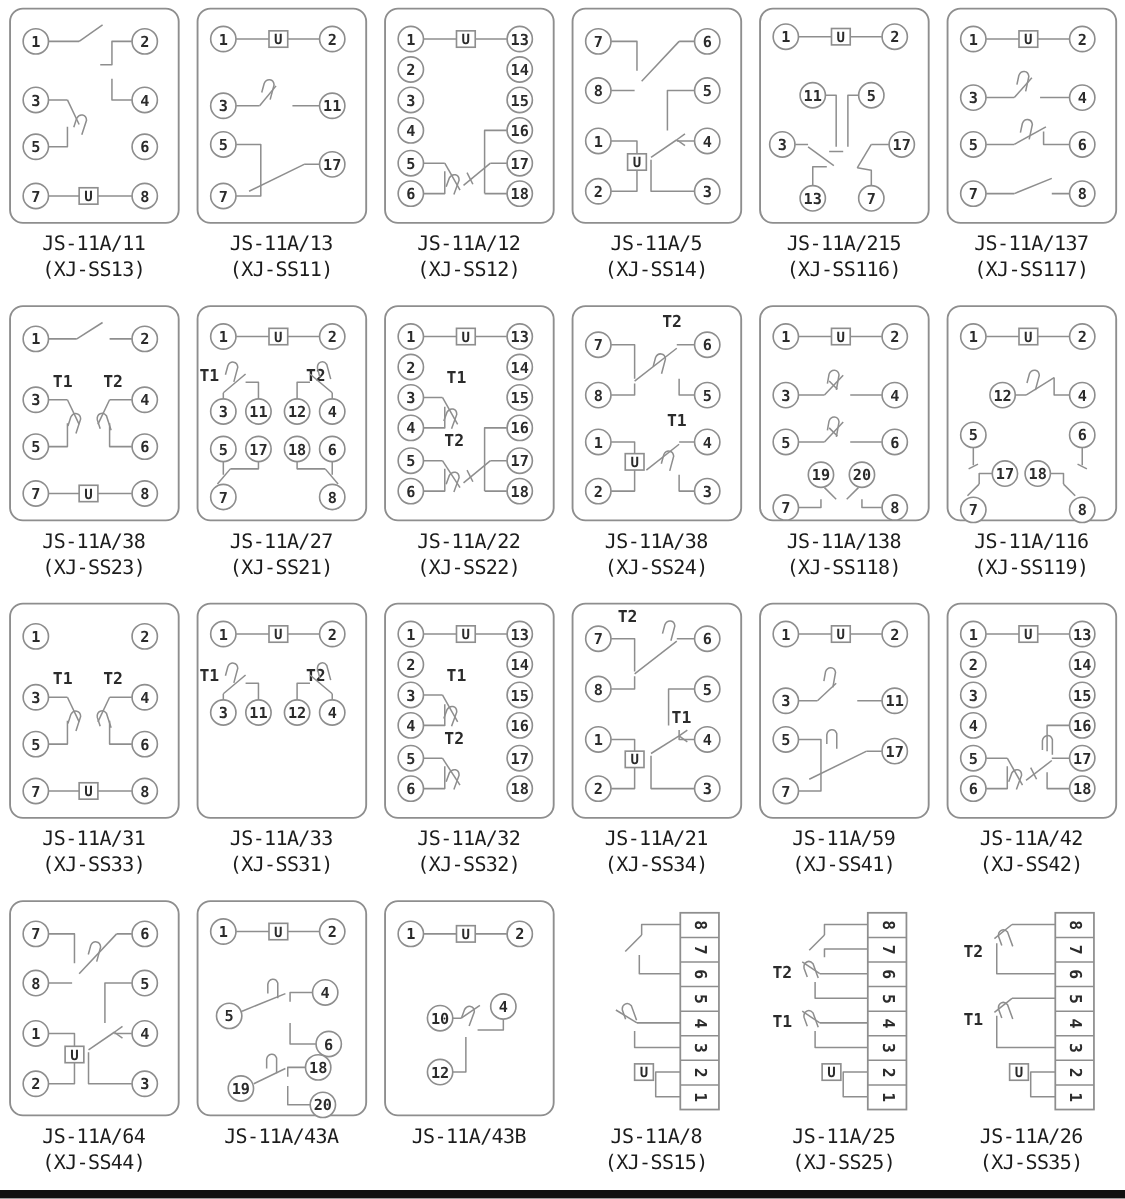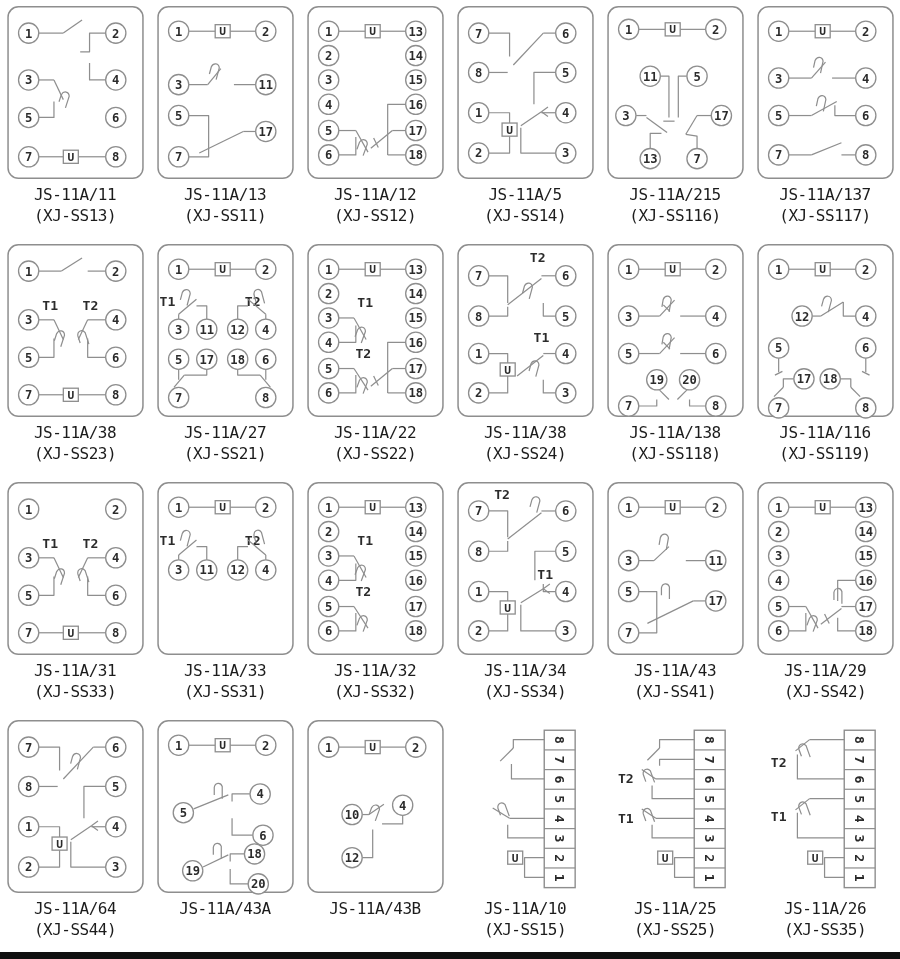--- a/index.html
+++ b/index.html
@@ -993,21 +993,21 @@
           <polyline points="94,115 101,110" fill="none" stroke="#8e8e8e" stroke-width="1.3" stroke-linejoin="round"></polyline>
           <polyline points="94,115 101,120" fill="none" stroke="#8e8e8e" stroke-width="1.3" stroke-linejoin="round"></polyline>
           <polyline points="107,160 70,160 70,132" fill="none" stroke="#8e8e8e" stroke-width="1.3" stroke-linejoin="round"></polyline>
           <polyline points="36,118 56,118 56,128" fill="none" stroke="#8e8e8e" stroke-width="1.3" stroke-linejoin="round"></polyline>
           <g>
             <rect x="48" y="128" width="16" height="14" fill="#ffffff" stroke="#8e8e8e" stroke-width="1.4"></rect>
             <text x="56" y="135.6" text-anchor="middle" dominant-baseline="central" font-size="12" font-weight="bold" fill="#2b2b2b">U</text>
           </g>
           <polyline points="56,142 56,160 36,160" fill="none" stroke="#8e8e8e" stroke-width="1.3" stroke-linejoin="round"></polyline>
         </svg>
-        <div class="cap1">JS-11A/34</div>
+        <div class="cap1">JS-11A/21</div>
         <div class="cap2">(XJ-SS34)</div>
       </div>
       <div class="cell">
         <svg viewBox="0 0 150 190" class="diag">
           <rect x="3" y="2" width="144" height="183" rx="11" ry="11" fill="none" stroke="#8e8e8e" stroke-width="1.6"></rect>
           <g>
             <circle cx="25" cy="28" r="10.8" fill="#ffffff" stroke="#8e8e8e" stroke-width="1.4"></circle>
             <text x="25" y="28.5" text-anchor="middle" dominant-baseline="central" font-size="13" font-weight="bold" fill="#2b2b2b">1</text>
           </g>
           <g>
@@ -1042,21 +1042,21 @@
           <polyline points="80,28 107,28" fill="none" stroke="#8e8e8e" stroke-width="1.3" stroke-linejoin="round"></polyline>
           <polyline points="36,85 52,85" fill="none" stroke="#8e8e8e" stroke-width="1.3" stroke-linejoin="round"></polyline>
           <polyline points="52,85 68,70" fill="none" stroke="#8e8e8e" stroke-width="1.3" stroke-linejoin="round"></polyline>
           <path d="M -4 9 L -4 1 A 4.5 5.5 0 0 1 4.5 0 L 4.5 13" transform="translate(63 60) rotate(10)" fill="none" stroke="#8e8e8e" stroke-width="1.3"></path>
           <polyline points="107,85 86,85" fill="none" stroke="#8e8e8e" stroke-width="1.3" stroke-linejoin="round"></polyline>
           <polyline points="36,118 55,118 55,162 36,162" fill="none" stroke="#8e8e8e" stroke-width="1.3" stroke-linejoin="round"></polyline>
           <path d="M -4 9 L -4 1 A 4.5 5.5 0 0 1 4.5 0 L 4.5 13" transform="translate(64 113) rotate(0)" fill="none" stroke="#8e8e8e" stroke-width="1.3"></path>
           <polyline points="45,152 94,128" fill="none" stroke="#8e8e8e" stroke-width="1.3" stroke-linejoin="round"></polyline>
           <polyline points="107,128 94,128" fill="none" stroke="#8e8e8e" stroke-width="1.3" stroke-linejoin="round"></polyline>
         </svg>
-        <div class="cap1">JS-11A/43</div>
+        <div class="cap1">JS-11A/59</div>
         <div class="cap2">(XJ-SS41)</div>
       </div>
       <div class="cell">
         <svg viewBox="0 0 150 190" class="diag">
           <rect x="3" y="2" width="144" height="183" rx="11" ry="11" fill="none" stroke="#8e8e8e" stroke-width="1.6"></rect>
           <g>
             <circle cx="25" cy="28" r="10.8" fill="#ffffff" stroke="#8e8e8e" stroke-width="1.4"></circle>
             <text x="25" y="28.5" text-anchor="middle" dominant-baseline="central" font-size="13" font-weight="bold" fill="#2b2b2b">1</text>
           </g>
           <g>
@@ -1113,21 +1113,21 @@
           <path d="M -4 9 L -4 1 A 4.5 5.5 0 0 1 4.5 0 L 4.5 13" transform="translate(62 147) rotate(20)" fill="none" stroke="#8e8e8e" stroke-width="1.3"></path>
           <polyline points="54,134 67,157" fill="none" stroke="#8e8e8e" stroke-width="1.3" stroke-linejoin="round"></polyline>
           <polyline points="36,160 54,160 54,141" fill="none" stroke="#8e8e8e" stroke-width="1.3" stroke-linejoin="round"></polyline>
           <polyline points="107,106 88,106 88,128" fill="none" stroke="#8e8e8e" stroke-width="1.3" stroke-linejoin="round"></polyline>
           <path d="M -4 9 L -4 1 A 4.5 5.5 0 0 1 4.5 0 L 4.5 13" transform="translate(88 118) rotate(0)" fill="none" stroke="#8e8e8e" stroke-width="1.3"></path>
           <polyline points="70,153 92,136" fill="none" stroke="#8e8e8e" stroke-width="1.3" stroke-linejoin="round"></polyline>
           <polyline points="74,142 79,152" fill="none" stroke="#8e8e8e" stroke-width="1.3" stroke-linejoin="round"></polyline>
           <polyline points="107,134 92,134" fill="none" stroke="#8e8e8e" stroke-width="1.3" stroke-linejoin="round"></polyline>
           <polyline points="107,160 88,160 88,146" fill="none" stroke="#8e8e8e" stroke-width="1.3" stroke-linejoin="round"></polyline>
         </svg>
-        <div class="cap1">JS-11A/29</div>
+        <div class="cap1">JS-11A/42</div>
         <div class="cap2">(XJ-SS42)</div>
       </div>
       <div class="cell">
         <svg viewBox="0 0 150 190" class="diag">
           <rect x="3" y="2" width="144" height="183" rx="11" ry="11" fill="none" stroke="#8e8e8e" stroke-width="1.6"></rect>
           <g>
             <circle cx="25" cy="30" r="10.8" fill="#ffffff" stroke="#8e8e8e" stroke-width="1.4"></circle>
             <text x="25" y="30.5" text-anchor="middle" dominant-baseline="central" font-size="13" font-weight="bold" fill="#2b2b2b">7</text>
           </g>
           <g>
@@ -1296,21 +1296,21 @@
           <polyline points="95,106 58,106" fill="none" stroke="#8e8e8e" stroke-width="1.3" stroke-linejoin="round"></polyline>
           <path d="M -4 9 L -4 1 A 4.5 5.5 0 0 1 4.5 0 L 4.5 13" transform="translate(49 93) rotate(-20)" fill="none" stroke="#8e8e8e" stroke-width="1.3"></path>
           <polyline points="58,106 40,95" fill="none" stroke="#8e8e8e" stroke-width="1.3" stroke-linejoin="round"></polyline>
           <polyline points="95,127 56,127 56,113" fill="none" stroke="#8e8e8e" stroke-width="1.3" stroke-linejoin="round"></polyline>
           <g>
             <rect x="56" y="141" width="16" height="14" fill="#ffffff" stroke="#8e8e8e" stroke-width="1.4"></rect>
             <text x="64" y="148.6" text-anchor="middle" dominant-baseline="central" font-size="12" font-weight="bold" fill="#2b2b2b">U</text>
           </g>
           <polyline points="95,169 74,169 74,148 95,148" fill="none" stroke="#8e8e8e" stroke-width="1.3" stroke-linejoin="round"></polyline>
         </svg>
-        <div class="cap1">JS-11A/10</div>
+        <div class="cap1">JS-11A/8</div>
         <div class="cap2">(XJ-SS15)</div>
       </div>
       <div class="cell">
         <svg viewBox="0 0 150 190" class="diag">
           <g>
             <rect x="95" y="12" width="33" height="168" fill="#ffffff" stroke="#8e8e8e" stroke-width="1.5"></rect>
             <text x="111.5" y="22.5" text-anchor="middle" dominant-baseline="central" font-size="14" font-weight="bold" fill="#2b2b2b" transform="rotate(90 111.5 22.5)">8</text>
             <line x1="95" y1="33" x2="128" y2="33" stroke="#8e8e8e" stroke-width="1.3"></line>
             <text x="111.5" y="43.5" text-anchor="middle" dominant-baseline="central" font-size="14" font-weight="bold" fill="#2b2b2b" transform="rotate(90 111.5 43.5)">7</text>
             <line x1="95" y1="54" x2="128" y2="54" stroke="#8e8e8e" stroke-width="1.3"></line>

